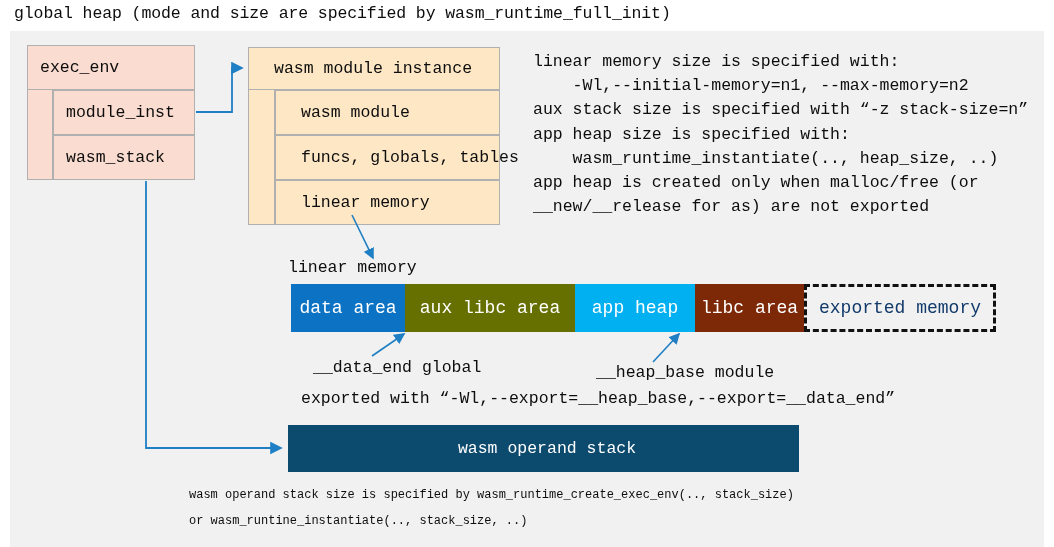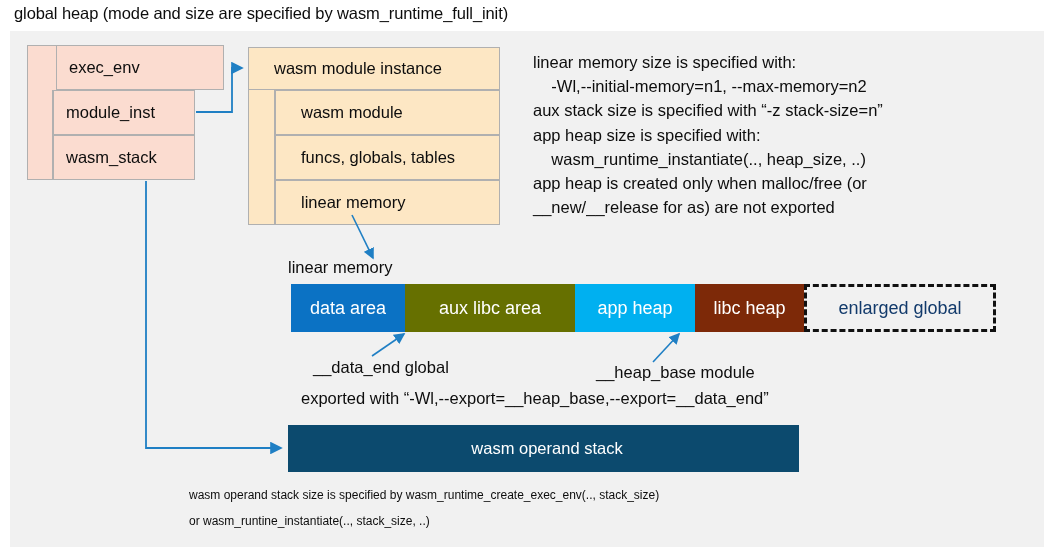--- a/index.html
+++ b/index.html
@@ -5,21 +5,21 @@
   html, body {
     margin: 0;
     padding: 0;
     background: #ffffff;
   }
   #root {
     position: relative;
     width: 1054px;
     height: 547px;
     background: #ffffff;
-    font-family: Liberation Sans, sans-serif;
+    font-family: Liberation Mono, monospace;
     overflow: hidden;
   }
   .canvas-bg {
     position: absolute;
     left: 10px;
     top: 31px;
     width: 1034px;
     height: 516px;
     background: #f1f1f1;
   }
@@ -43,21 +43,21 @@
     font-size: 16.5px;
     color: #0d0d0d;
     white-space: nowrap;
   }
   .box.pink { background: #fbdcd0; }
   .box.peach { background: #fde7c4; padding-left: 13px; }
   .box-label { padding-left: 12px; }
 
   
   #exec-env-outer { left: 27px; top: 45px; width: 168px; height: 135px; }
-  #exec-env-header { left: 27px; top: 45px; width: 168px; height: 45px; margin-left: 29px; }
+  #exec-env-header { left: 27px; top: 45px; width: 168px; height: 45px; }
   #module-inst-gutter { left: 27px; top: 90px; width: 26px; height: 90px; border-top: none; }
   #module-inst { left: 53px; top: 90px; width: 142px; height: 45px; }
   #wasm-stack { left: 53px; top: 135px; width: 142px; height: 45px; }
 
   
   #wmi-outer { left: 248px; top: 47px; width: 252px; height: 178px; }
   #wmi-header { left: 248px; top: 47px; width: 252px; height: 43px; }
   #wmi-gutter { left: 248px; top: 90px; width: 27px; height: 135px; border-top: none; }
   #wasm-module { left: 275px; top: 90px; width: 225px; height: 45px; }
   #funcs-globals-tables { left: 275px; top: 135px; width: 225px; height: 45px; }
@@ -204,24 +204,24 @@
       <div class="seg" style="width: 114px; background: rgb(11, 114, 196); color: rgb(255, 255, 255);">
         <span>data area</span>
       </div>
       <div class="seg" style="width: 170px; background: rgb(102, 112, 0); color: rgb(255, 255, 255);">
         <span>aux libc area</span>
       </div>
       <div class="seg" style="width: 120px; background: rgb(0, 176, 240); color: rgb(255, 255, 255);">
         <span>app heap</span>
       </div>
       <div class="seg" style="width: 109px; background: rgb(125, 41, 8); color: rgb(255, 255, 255);">
-        <span>libc heap</span>
+        <span>libc area</span>
       </div>
       <div class="seg dashed" style="width: 192px; color: rgb(18, 58, 107);">
-        <span>enlarged global</span>
+        <span>exported memory</span>
       </div>
     </div>
 
   <div class="anno" id="anno-data-end">__data_end global</div>
   <div class="anno" id="anno-heap-base">__heap_base module</div>
   <div class="anno" id="anno-exported">exported with “-Wl,--export=__heap_base,--export=__data_end”</div>
 
   <div id="operand-stack">
     <span>wasm operand stack</span>
   </div>

